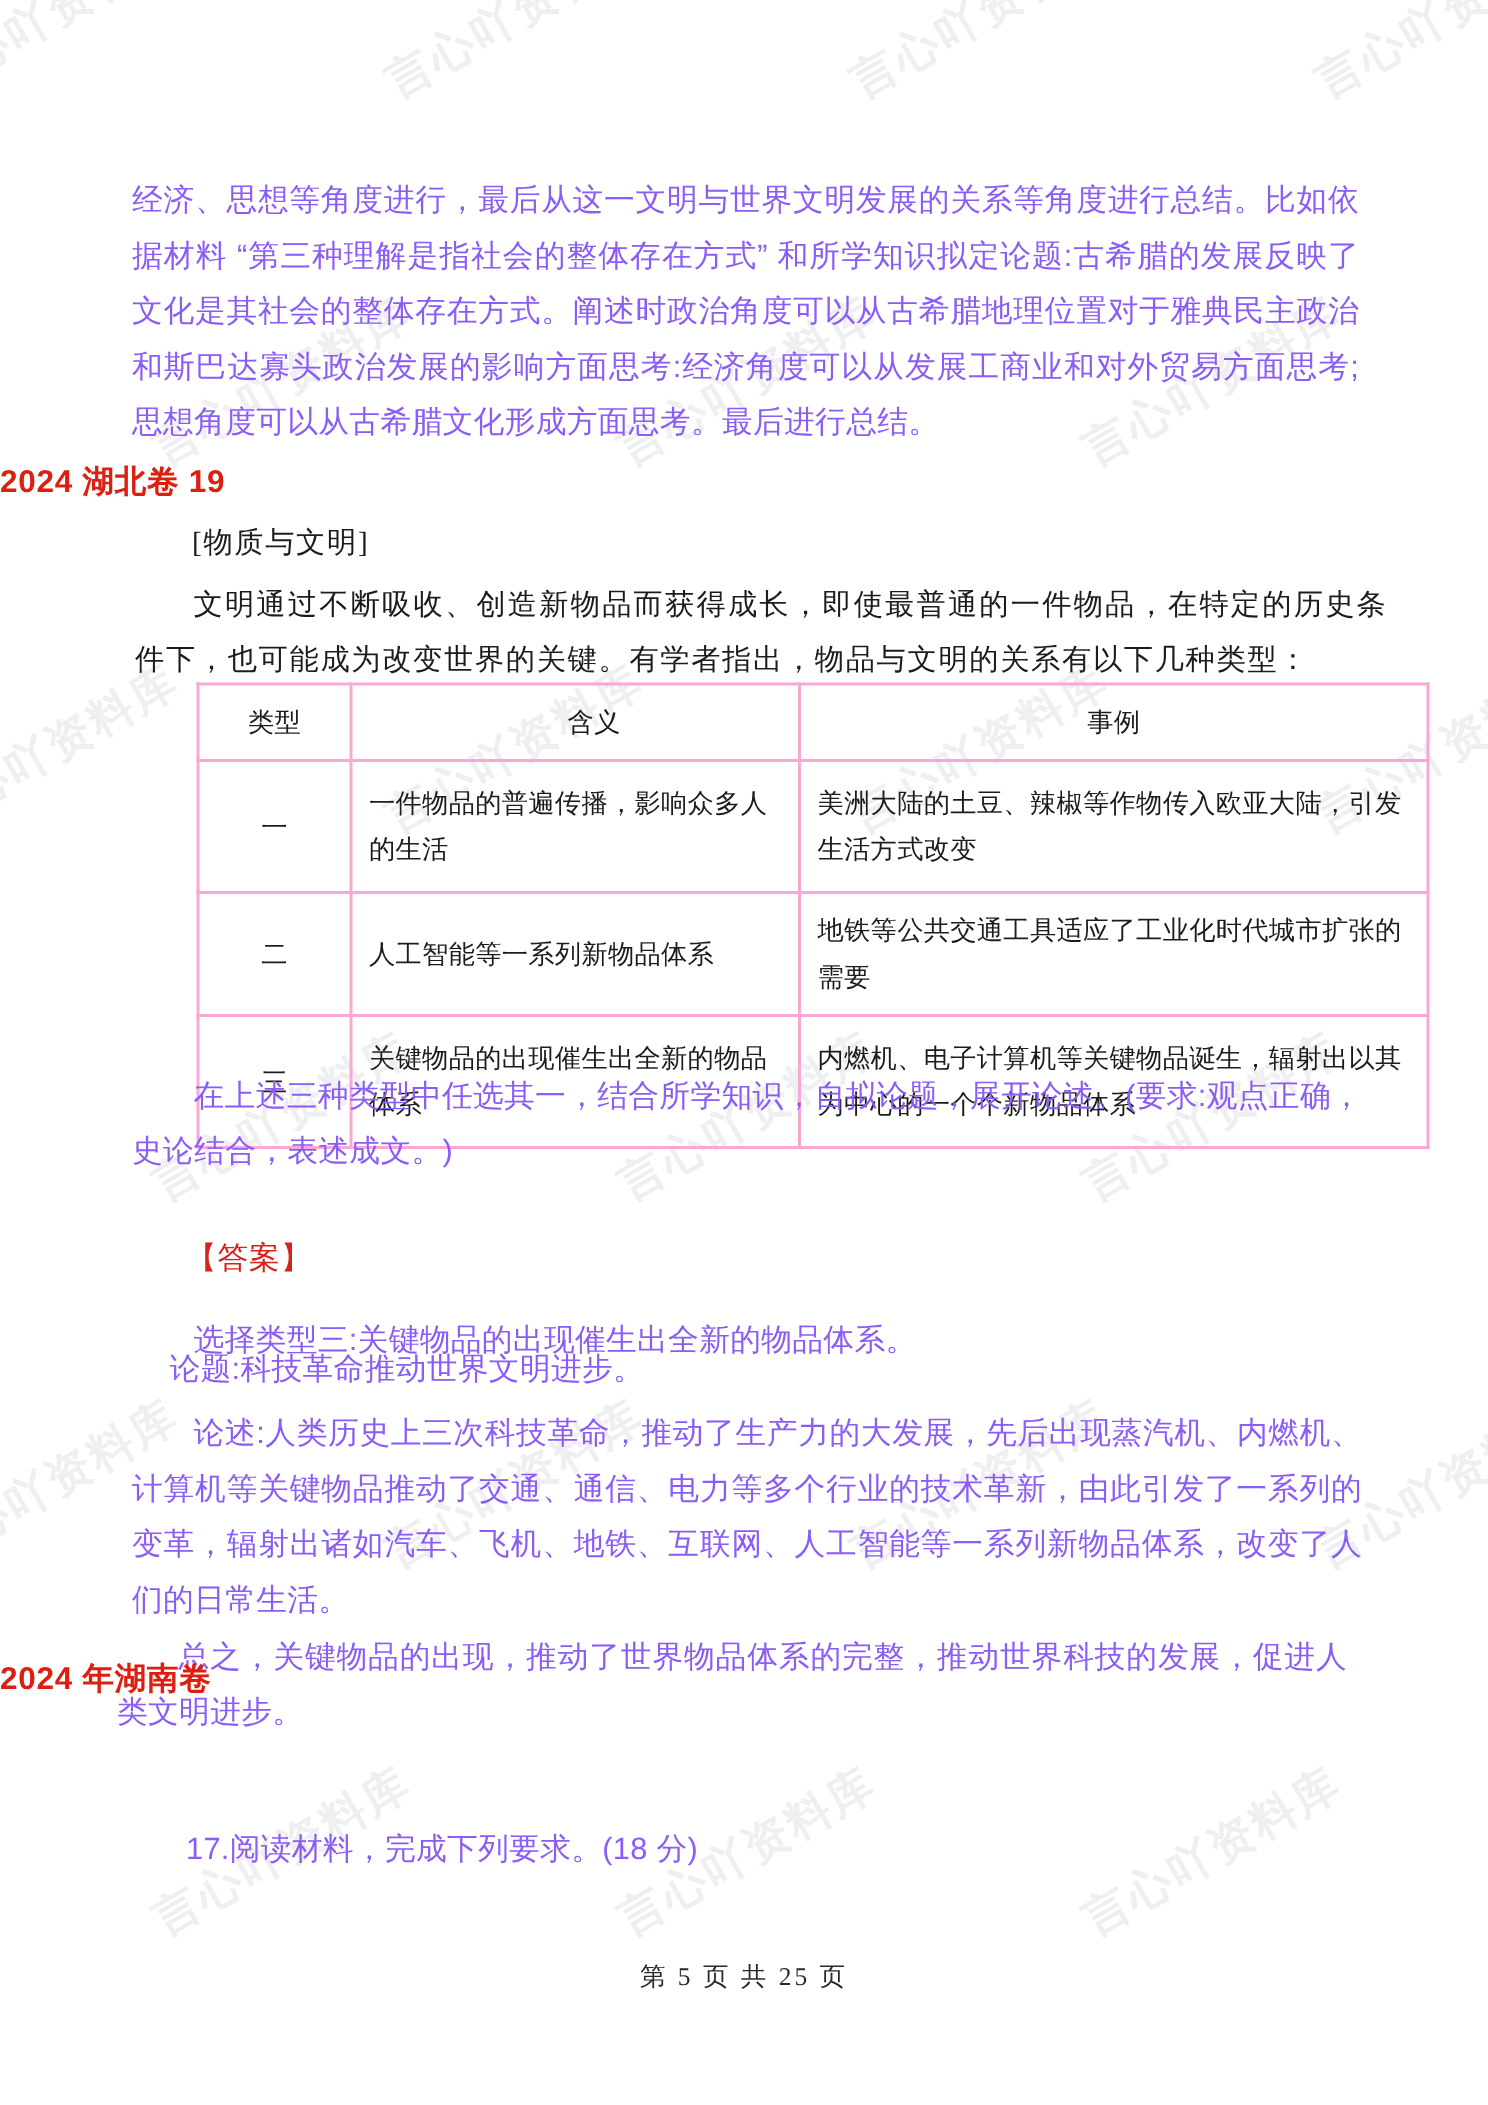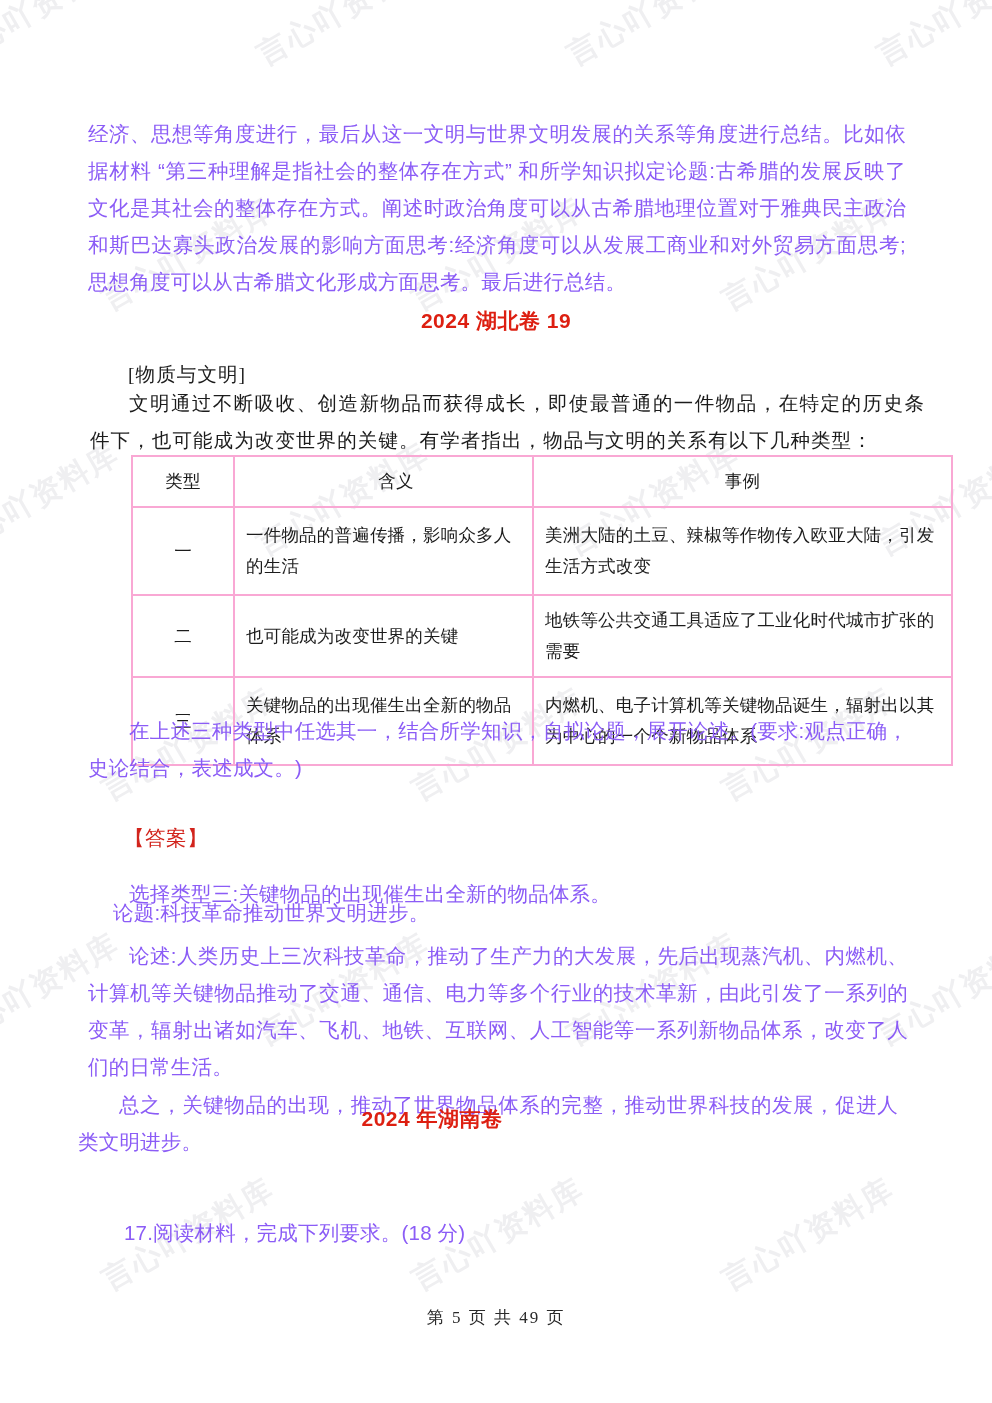--- a/index.html
+++ b/index.html
@@ -72,21 +72,21 @@
     text-justify: inter-ideograph;
     letter-spacing: 1.1px;
   }
   .indent2 { text-indent: 2em; }
 
   .heading-red {
     color: #dd1f11;
     font-family: "Liberation Sans", "DejaVu Sans", sans-serif;
     font-weight: 700;
     font-size: 21px;
-    text-align: center;
+    text-align: left;
     letter-spacing: 0.5px;
   }
   .answer-tag {
     color: #d2241c;
     font-family: "Liberation Sans", "DejaVu Sans", sans-serif;
     font-size: 20.5px;
     font-weight: 400;
     letter-spacing: 0.5px;
   }
 
@@ -156,42 +156,42 @@
       <span class="wm" style="left: 405px; top: 1265px;">言心吖资料库</span>
       <span class="wm" style="left: 715px; top: 1265px;">言心吖资料库</span>
     </div>
 
   <div id="content">
 
     <div class="block p-hei" style="left:88px; top:115px; width:818px;">经济、思想等角度进行，最后从这一文明与世界文明发展的关系等角度进行总结。比如依据材料 “第三种理解是指社会的整体存在方式” 和所学知识拟定论题:古希腊的发展反映了文化是其社会的整体存在方式。阐述时政治角度可以从古希腊地理位置对于雅典民主政治和斯巴达寡头政治发展的影响方面思考:经济角度可以从发展工商业和对外贸易方面思考;思想角度可以从古希腊文化形成方面思考。最后进行总结。</div>
 
     <div class="block heading-red" style="left:0px; top:307px; width:992px;">2024 湖北卷  19</div>
 
-    <div class="block p-kai" style="left:128px; top:356px; width:700px;">[物质与文明]</div>
+    <div class="block p-kai" style="left:128px; top:344px; width:700px;">[物质与文明]</div>
 
     <div class="block p-kai indent2" style="left:90px; top:385px; width:835px;">文明通过不断吸收、创造新物品而获得成长，即使最普通的一件物品，在特定的历史条件下，也可能成为改变世界的关键。有学者指出，物品与文明的关系有以下几种类型：</div>
 
     <div class="block" style="left:131px; top:455px;">
       <table class="matrix">
         <thead>
           <tr class="row-h">
             <th class="col-type" style="width:78px;">类型</th>
             <th style="width:250px; text-align:center;padding-left:36px;">含义</th>
             <th style="width:395px; text-align:center;">事例</th>
           </tr>
         </thead>
         <tbody>
           <tr class="row-tall">
             <td class="col-type">一</td>
             <td>一件物品的普遍传播，影响众多人的生活</td>
             <td>美洲大陆的土豆、辣椒等作物传入欧亚大陆，引发生活方式改变</td>
           </tr>
           <tr class="row-mid">
             <td class="col-type">二</td>
-            <td>也可能成为改变世界的关键</td>
+            <td>人工智能等一系列新物品体系</td>
             <td>地铁等公共交通工具适应了工业化时代城市扩张的需要</td>
           </tr>
           <tr class="row-tall">
             <td class="col-type">三</td>
             <td>关键物品的出现催生出全新的物品体系</td>
             <td>内燃机、电子计算机等关键物品诞生，辐射出以其为中心的一个个新物品体系</td>
           </tr>
         </tbody>
       </table>
     </div>
@@ -207,15 +207,15 @@
     <div class="block p-hei indent2" style="left:88px; top:937px; width:820px;">论述:人类历史上三次科技革命，推动了生产力的大发展，先后出现蒸汽机、内燃机、计算机等关键物品推动了交通、通信、电力等多个行业的技术革新，由此引发了一系列的变革，辐射出诸如汽车、飞机、地铁、互联网、人工智能等一系列新物品体系，改变了人们的日常生活。</div>
 
     <div class="block p-hei indent2" style="left:78px; top:1086px; width:820px;">总之，关键物品的出现，推动了世界物品体系的完整，推动世界科技的发展，促进人类文明进步。</div>
 
     <div class="block heading-red" style="left:0px; top:1105px; width:864px;">2024 年湖南卷</div>
 
     <div class="block p-hei" style="left:124px; top:1214px; width:820px;">17.阅读材料，完成下列要求。(18 分)</div>
 
   </div>
 
-  <div id="footer">第 5 页 共 49 页</div>
+  <div id="footer">第 5 页 共 25 页</div>
 
 </div>
 
 </body></html>

